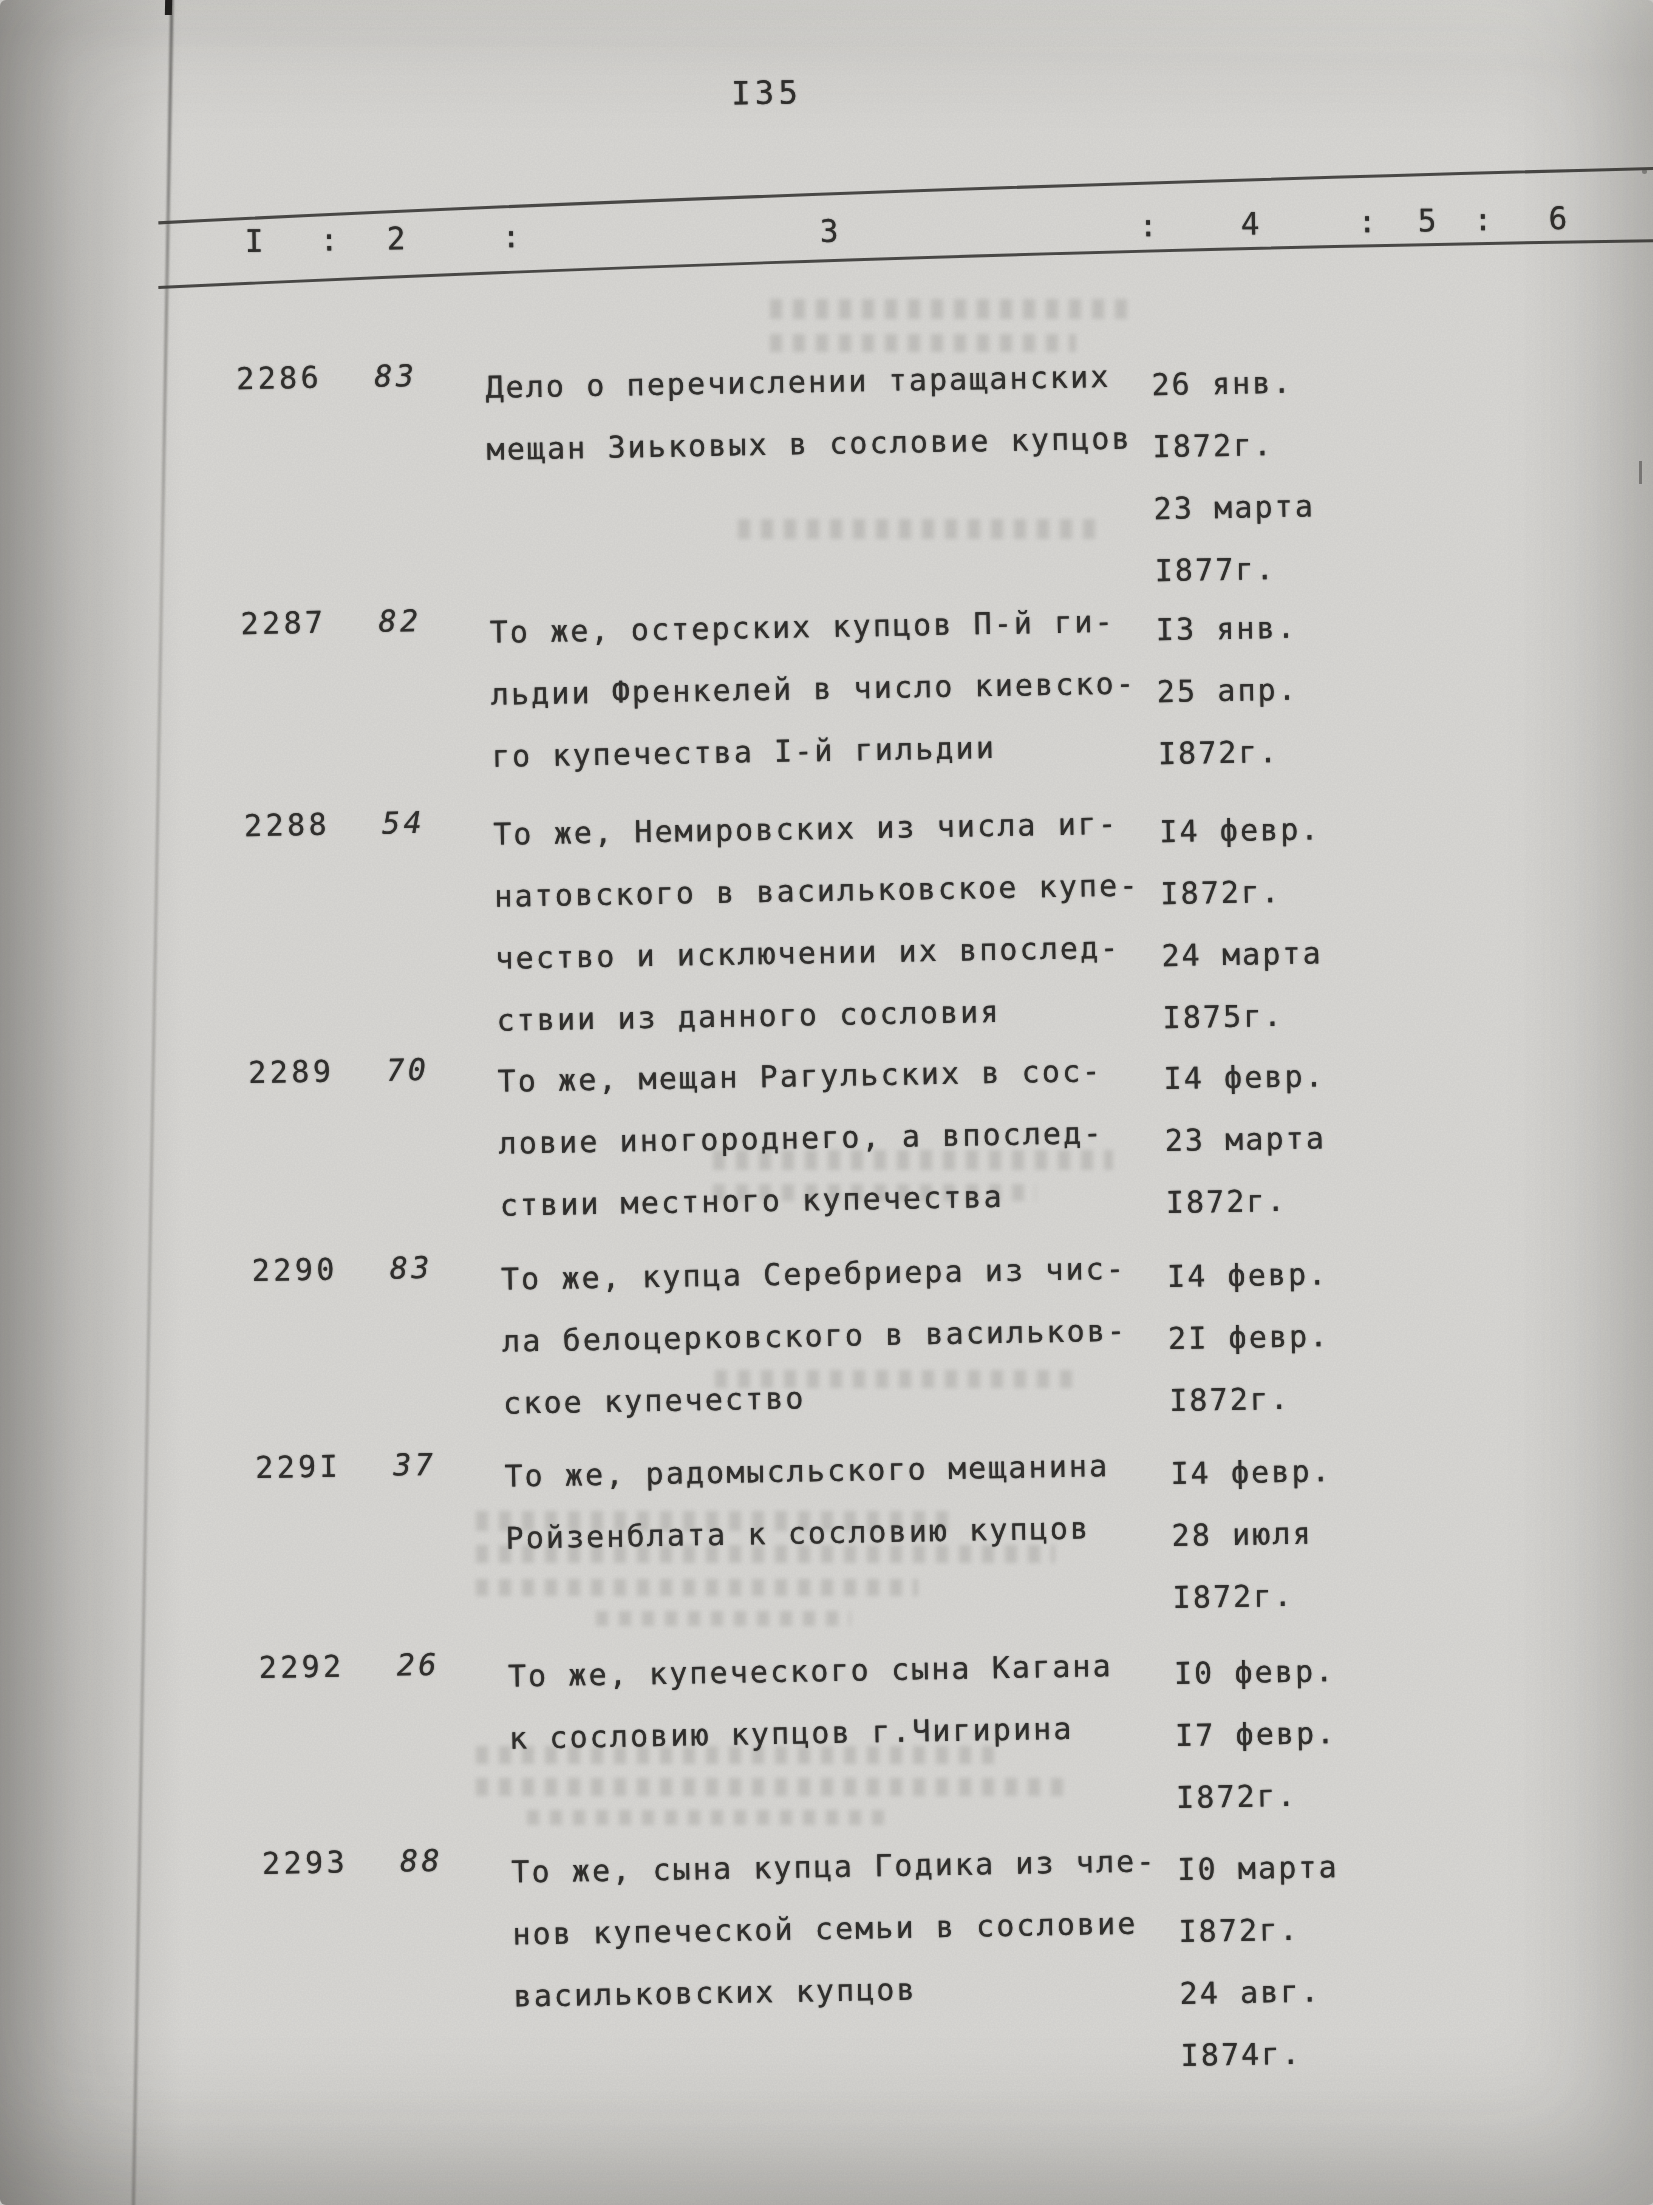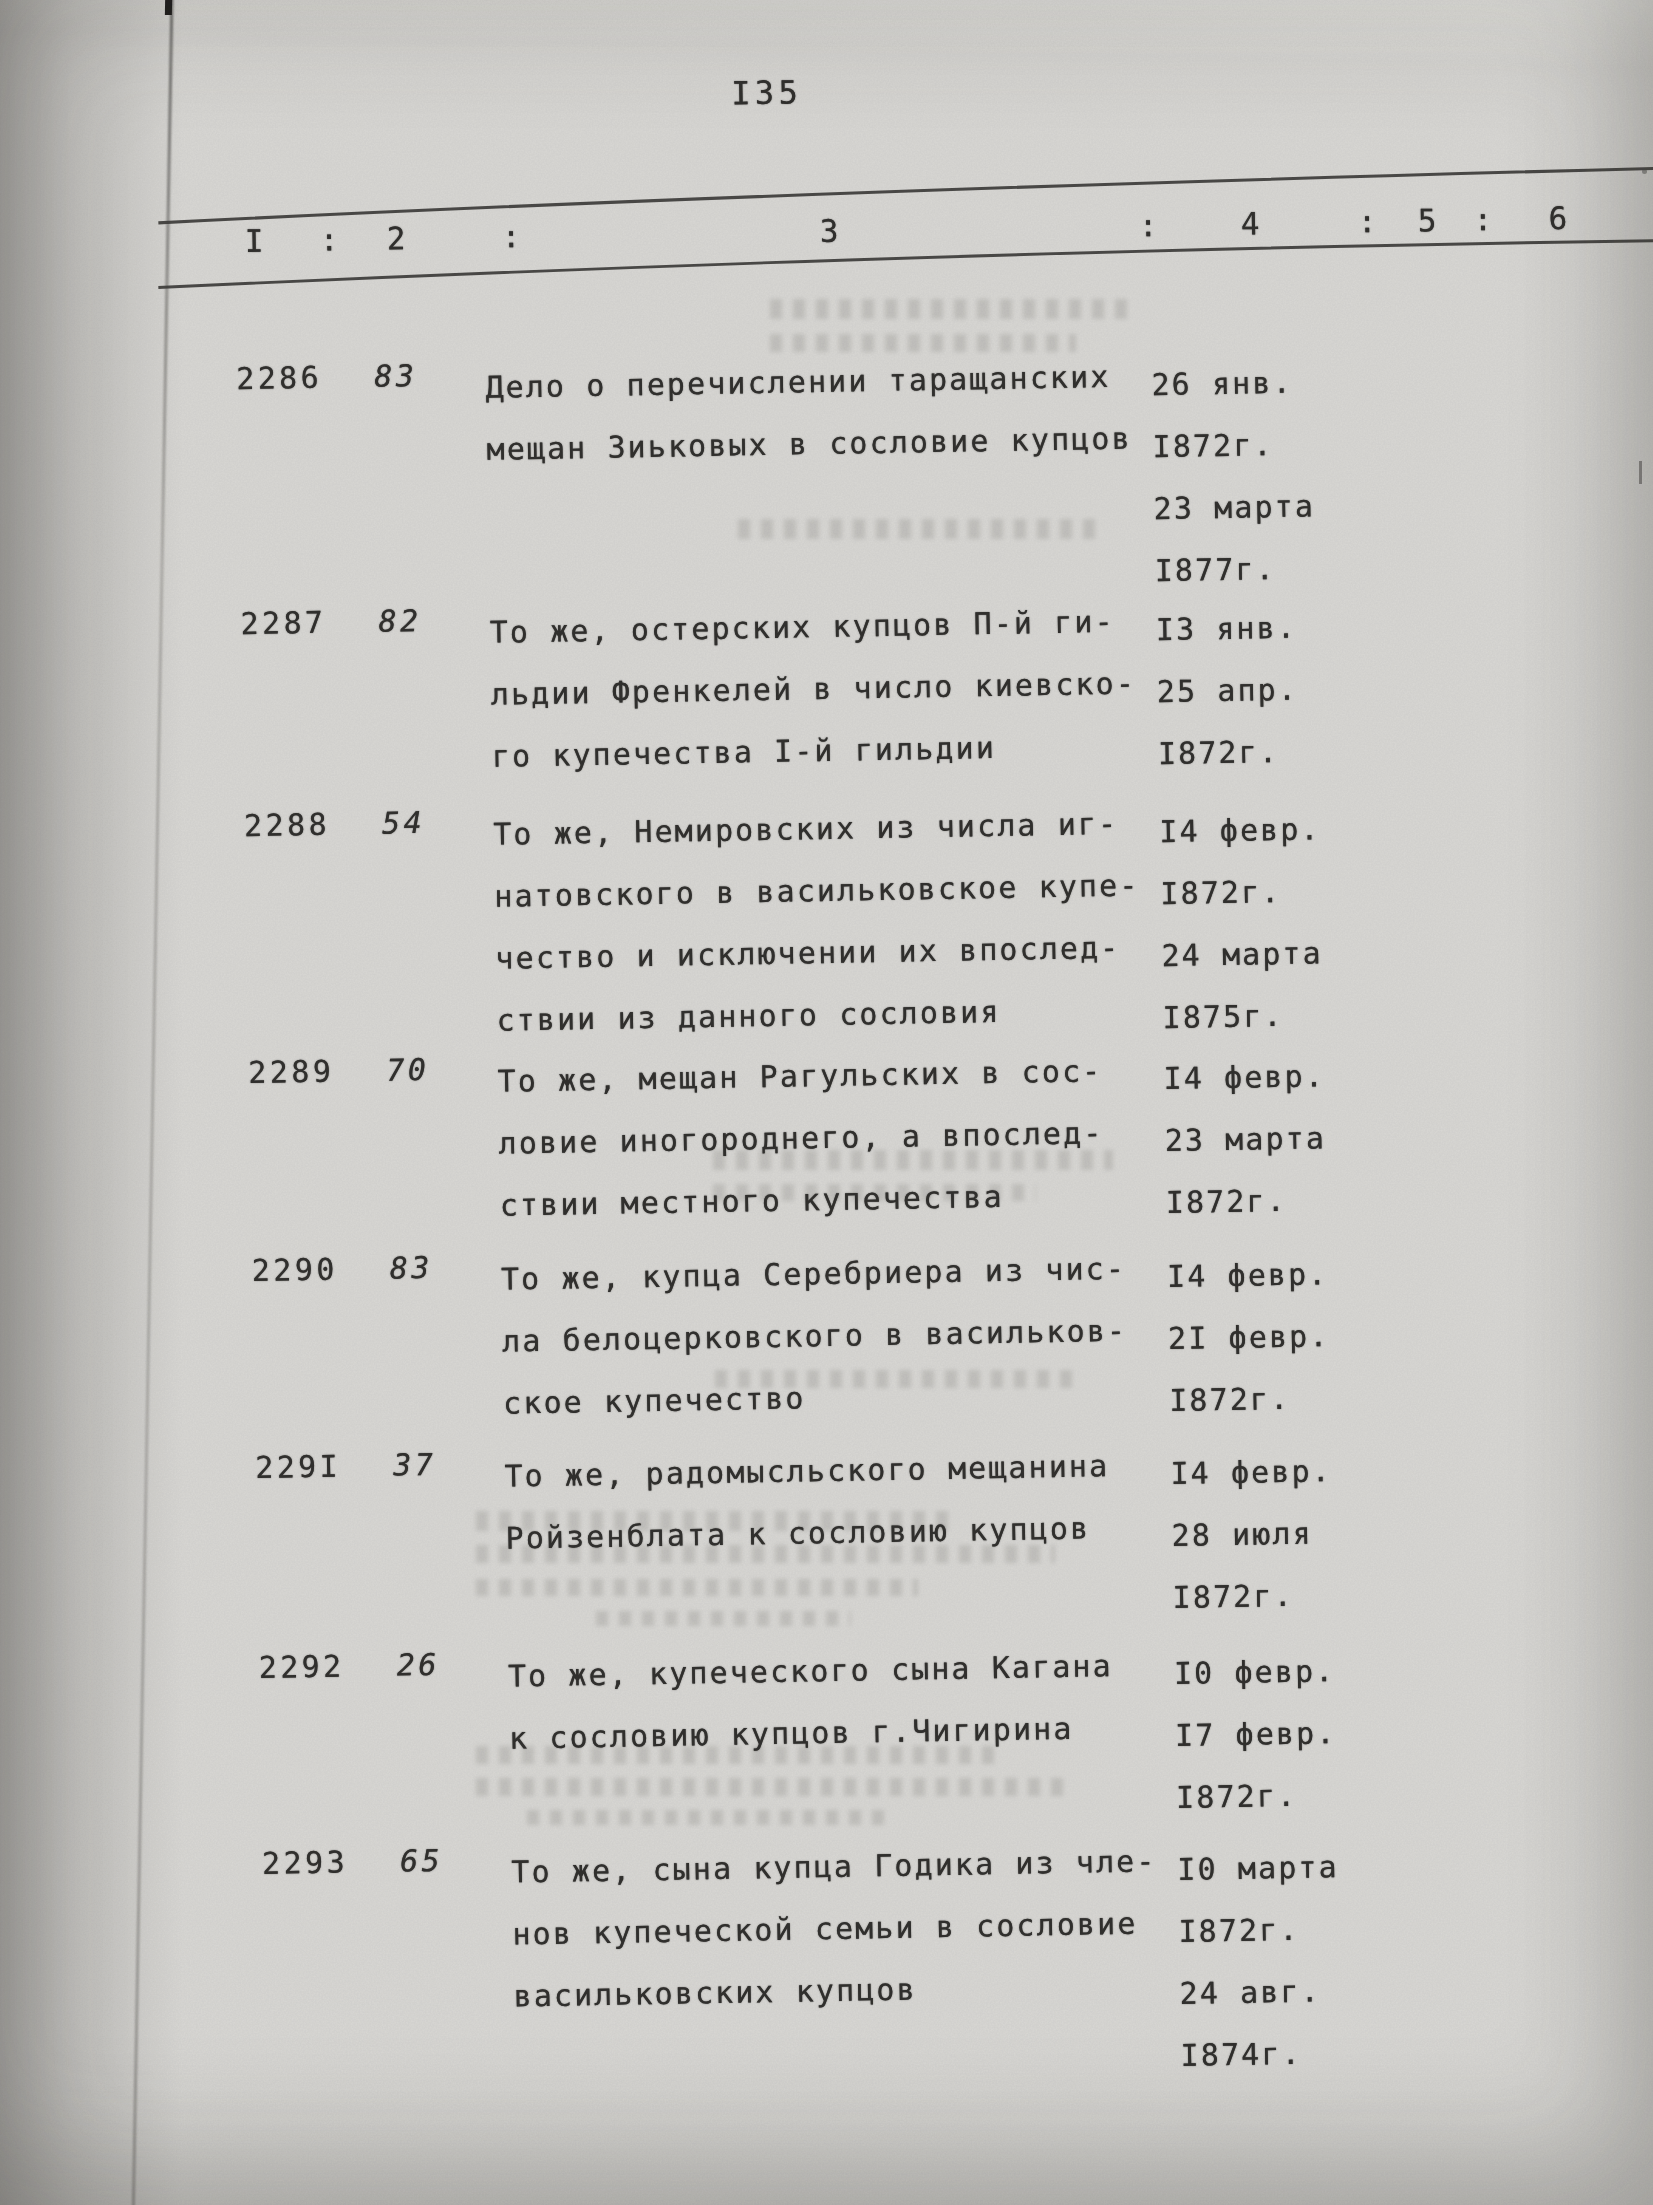--- a/index.html
+++ b/index.html
@@ -3,20 +3,21 @@
 <meta charset="utf-8">
 <style>
   html,body{margin:0;padding:0;background:#c9c8c5;}
   .paper{
     position:relative;
     width:1654px;height:2205px;
     background:#d8d7d4;
     overflow:hidden;
     font-family:"DejaVu Sans Mono","Liberation Mono",monospace;
     color:#2f2e2c;
+    border-radius:6px;
   }
   
   .toplight{position:absolute;left:0;top:0;width:100%;height:111px;
     background:linear-gradient(181.3deg, rgba(238,238,234,.95) 0px, rgba(238,238,234,.45) 29px, rgba(238,238,234,0) 68px);}
   .binding{position:absolute;left:0;top:0;width:183px;height:100%;
     background:linear-gradient(90deg, rgba(52,50,47,.30), rgba(92,90,86,.20) 40%, rgba(120,118,114,.12) 72%, rgba(0,0,0,0));}
   .seam{position:absolute;left:151px;top:-29px;width:3.4px;height:2280px;
     background:linear-gradient(180deg, rgba(35,34,32,.60), rgba(72,70,66,.28) 26%, rgba(84,82,78,.30) 66%, rgba(58,56,53,.38));
     transform:rotate(1deg);filter:blur(0.9px);}
   .tick{position:absolute;left:165px;top:0;width:6.8px;height:14.5px;background:#1c1b1a;transform:rotate(1deg);}
@@ -202,21 +203,21 @@
           </div>
     <div class="c4">
             <div class="ln">I0 февр.</div>
             <div class="ln">I7 февр.</div>
             <div class="ln">I872г.</div>
           </div>
   </div>
 
   <div class="row">
     <div class="c1">2293</div>
-    <div class="c2">65</div>
+    <div class="c2">88</div>
     <div class="c3">
             <div class="ln">То же, сына купца Годика из чле-</div>
             <div class="ln">нов купеческой семьи в сословие</div>
             <div class="ln">васильковских купцов</div>
           </div>
     <div class="c4">
             <div class="ln">I0 марта</div>
             <div class="ln">I872г.</div>
             <div class="ln">24 авг.</div>
             <div class="ln">I874г.</div>

